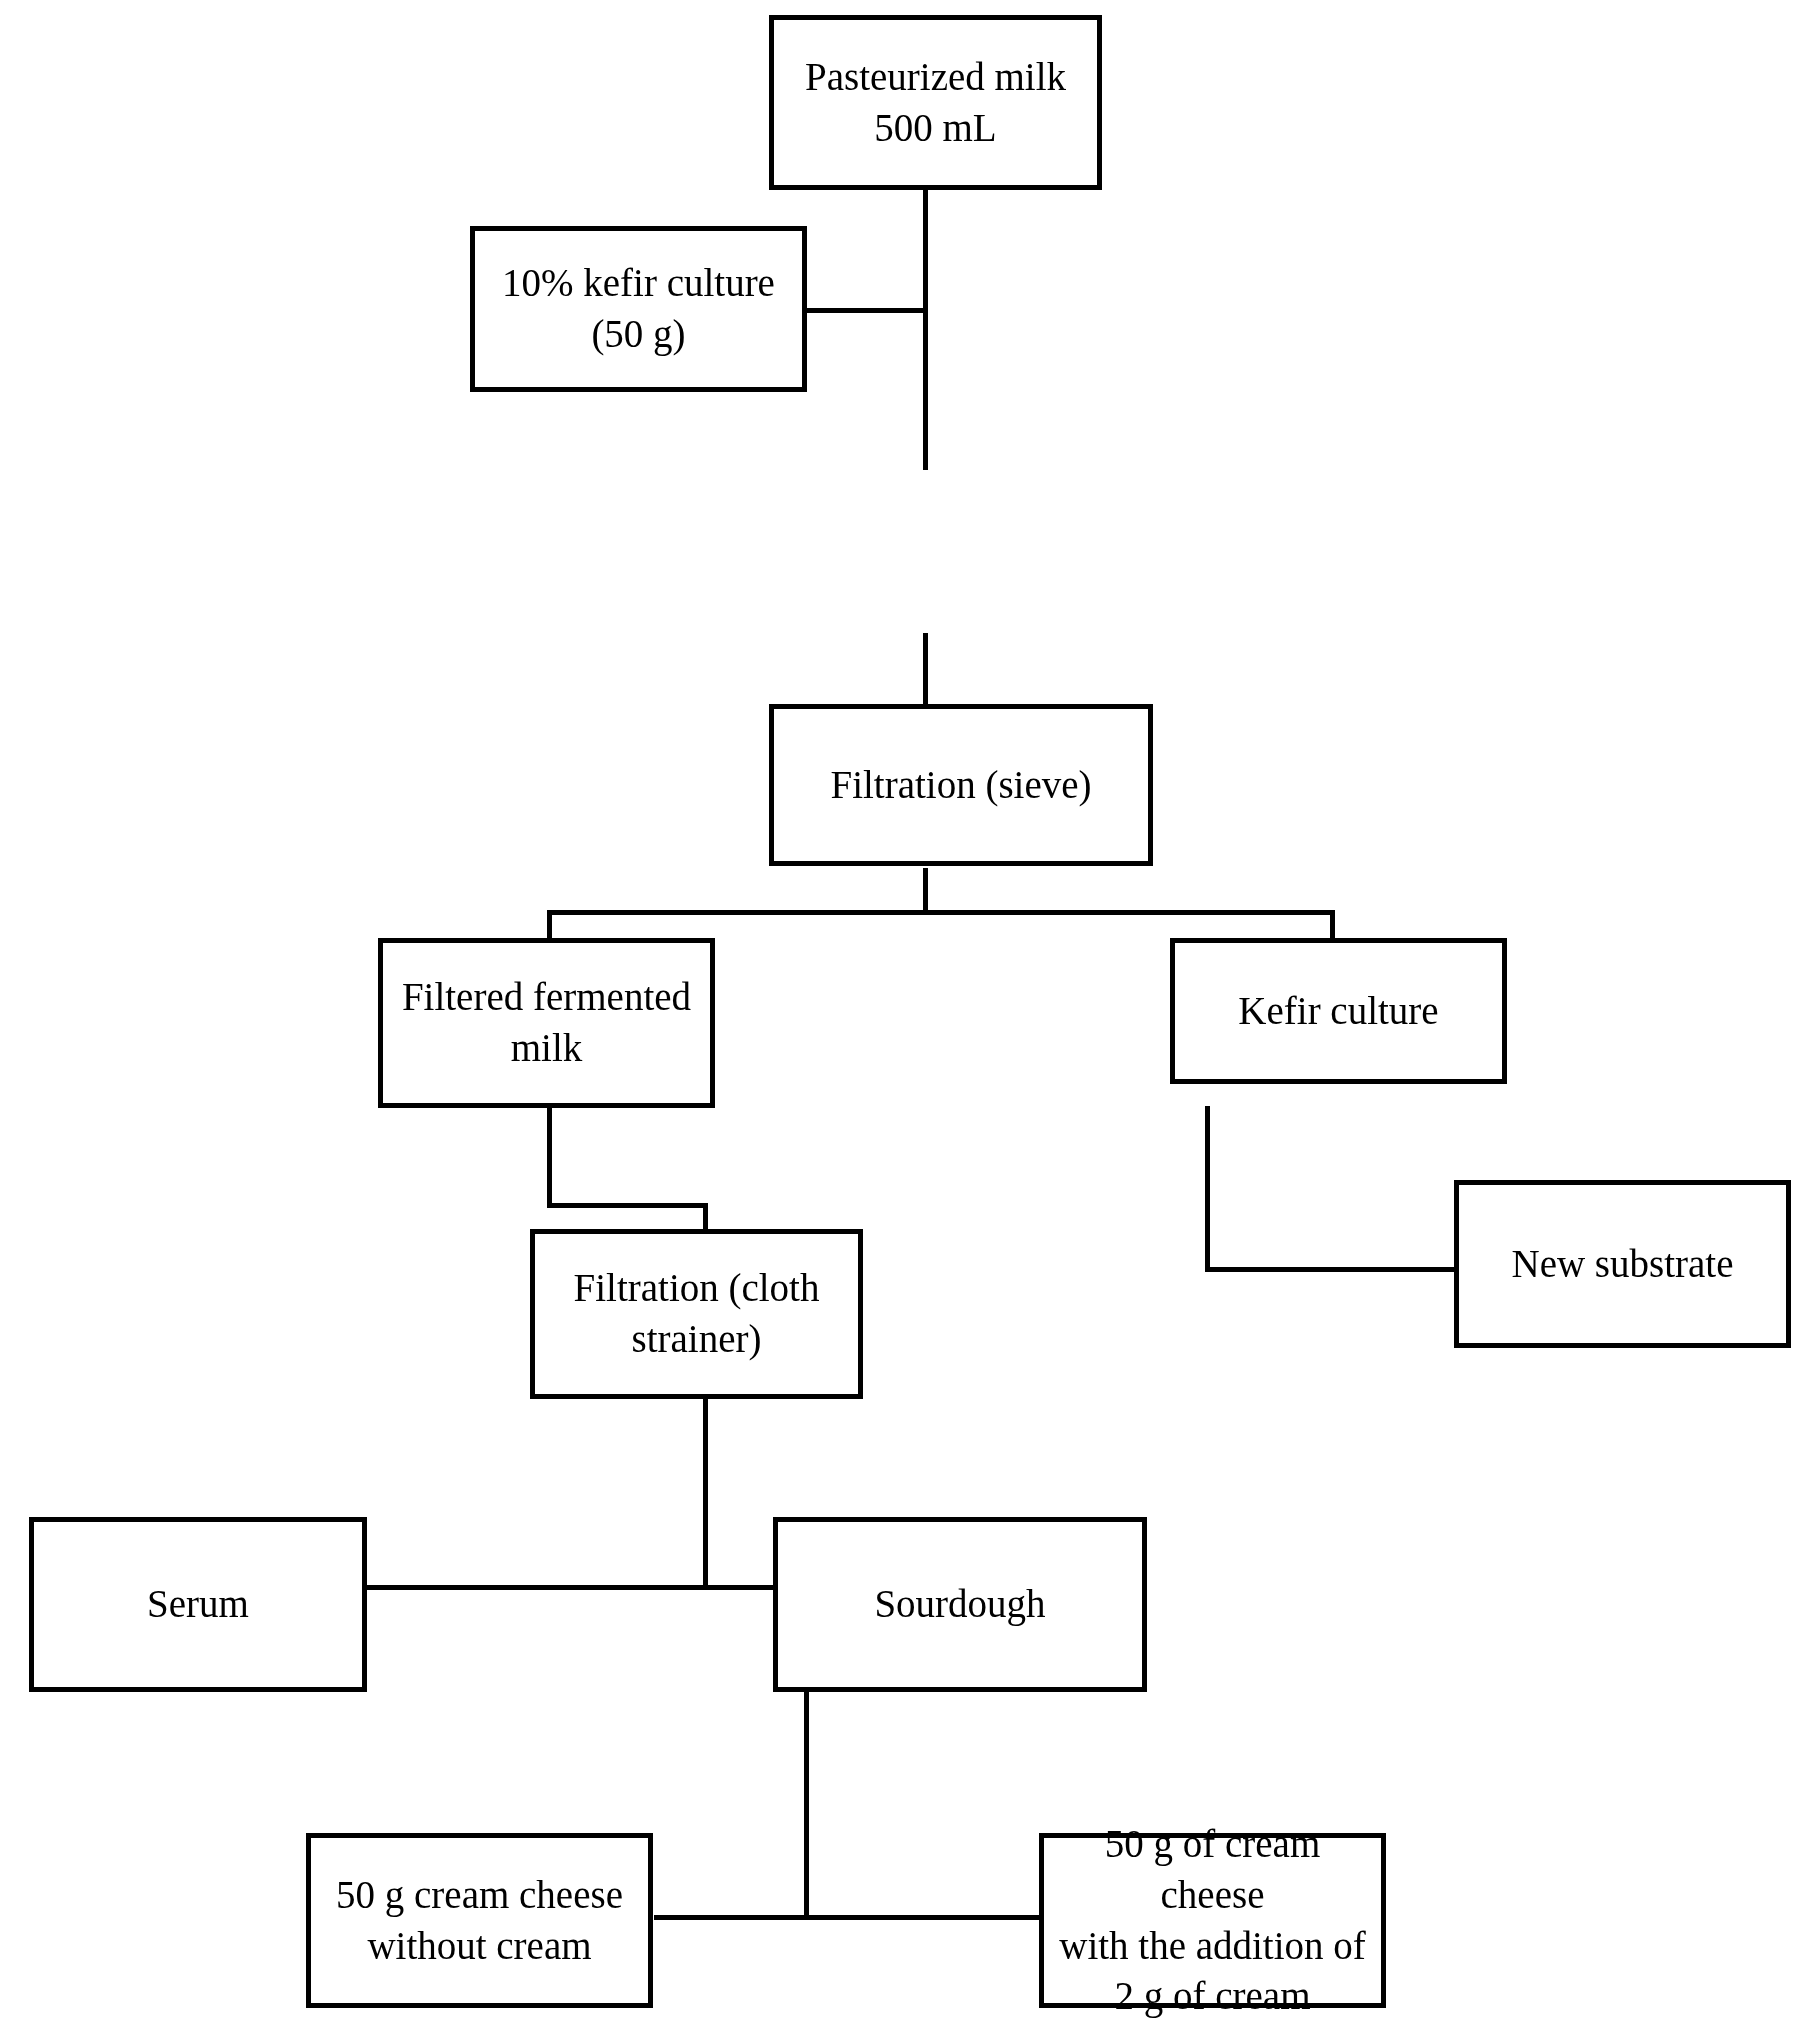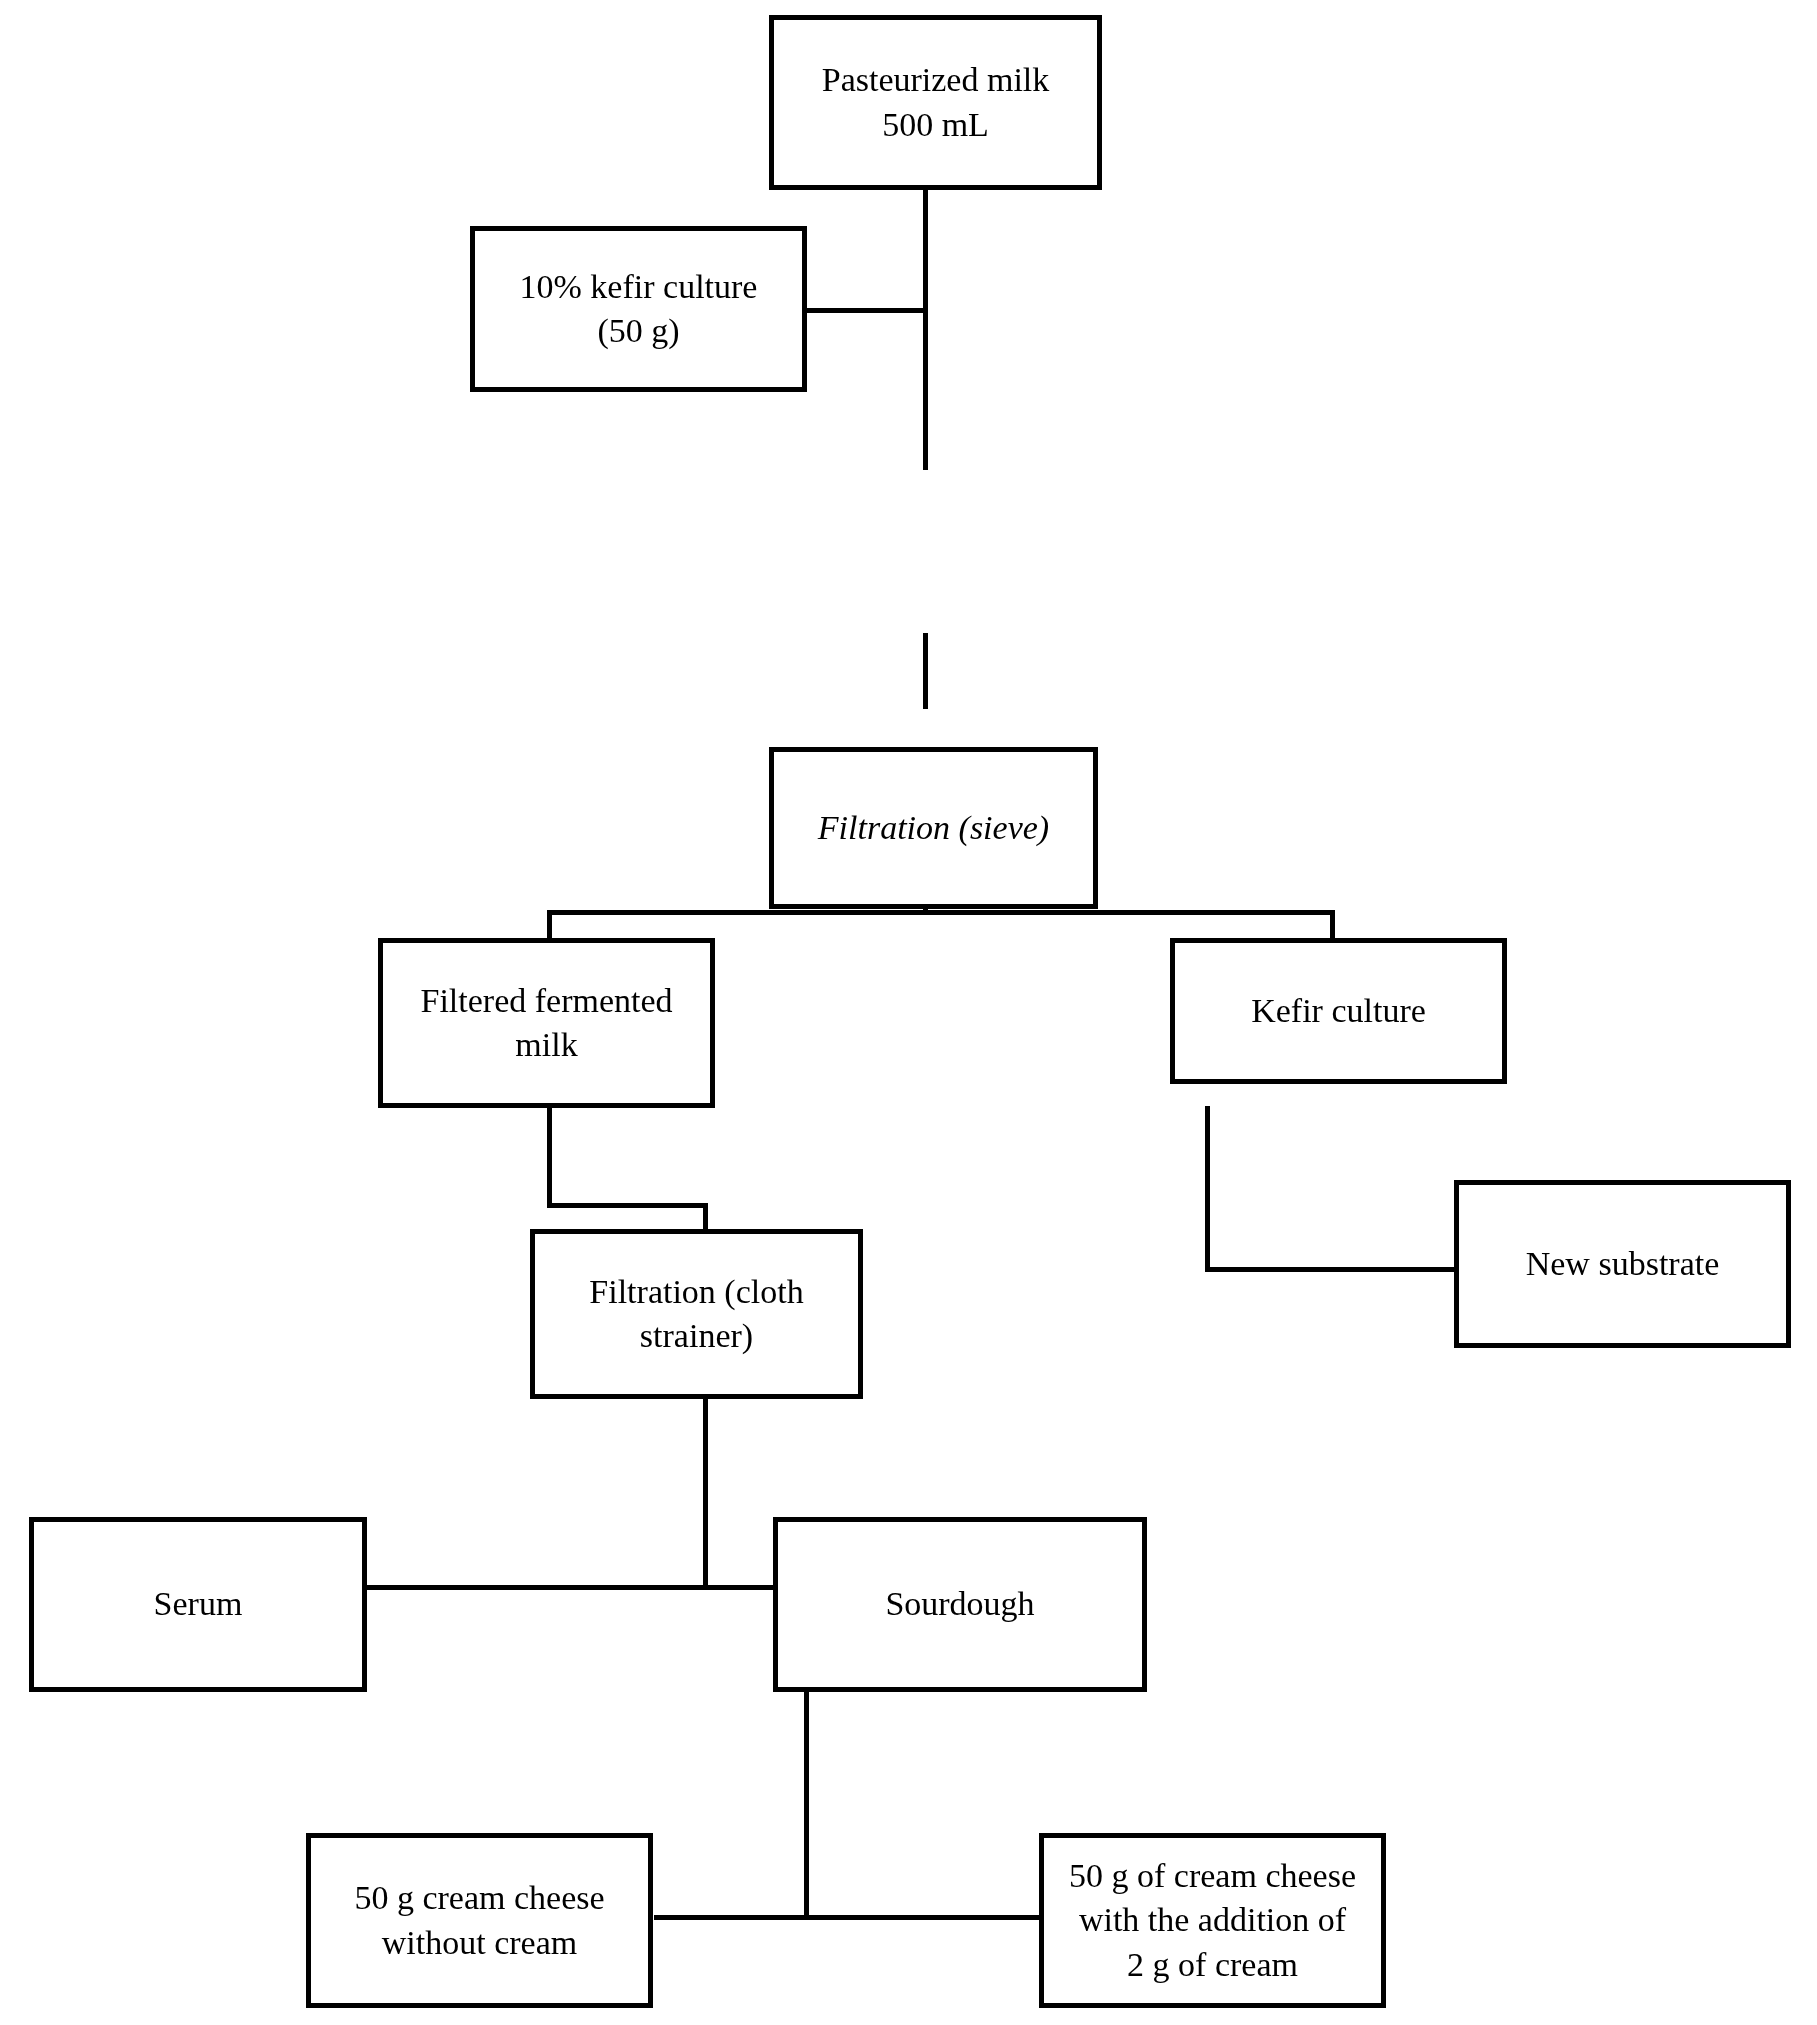--- a/index.html
+++ b/index.html
@@ -23,21 +23,21 @@
     background: #ffffff;
     display: flex;
     align-items: center;
     justify-content: center;
     text-align: center;
     z-index: 3;
   }
   .node .label {
     display: block;
     line-height: 1.30;
-    font-size: 34px;
+    font-size: 39px;
     color: #000000;
     padding: 0 5.8px;
     white-space: pre-line;
     text-align: center;
   }
   .conn {
     position: absolute;
     background: #000000;
     z-index: 1;
   }
@@ -79,21 +79,21 @@
     <span class="label">Pasteurized milk
 500 mL</span>
   </div>
 
   <div class="node" style="left:470px; top:226px; width:337px; height:166px;">
     <span class="label">10% kefir culture
 (50 g)</span>
   </div>
 
 
-  <div class="node" style="left:769px; top:747px; width:329px; height:162px;font-style:italic;">
+  <div class="node" style="left:769px; top:704px; width:384px; height:162px;">
     <span class="label">Filtration (sieve)</span>
   </div>
 
   <div class="node" style="left:378px; top:938px; width:337px; height:170px;">
     <span class="label">Filtered fermented
 milk</span>
   </div>
 
   <div class="node" style="left:1170px; top:938px; width:337px; height:146px;">
     <span class="label">Kefir culture</span>

